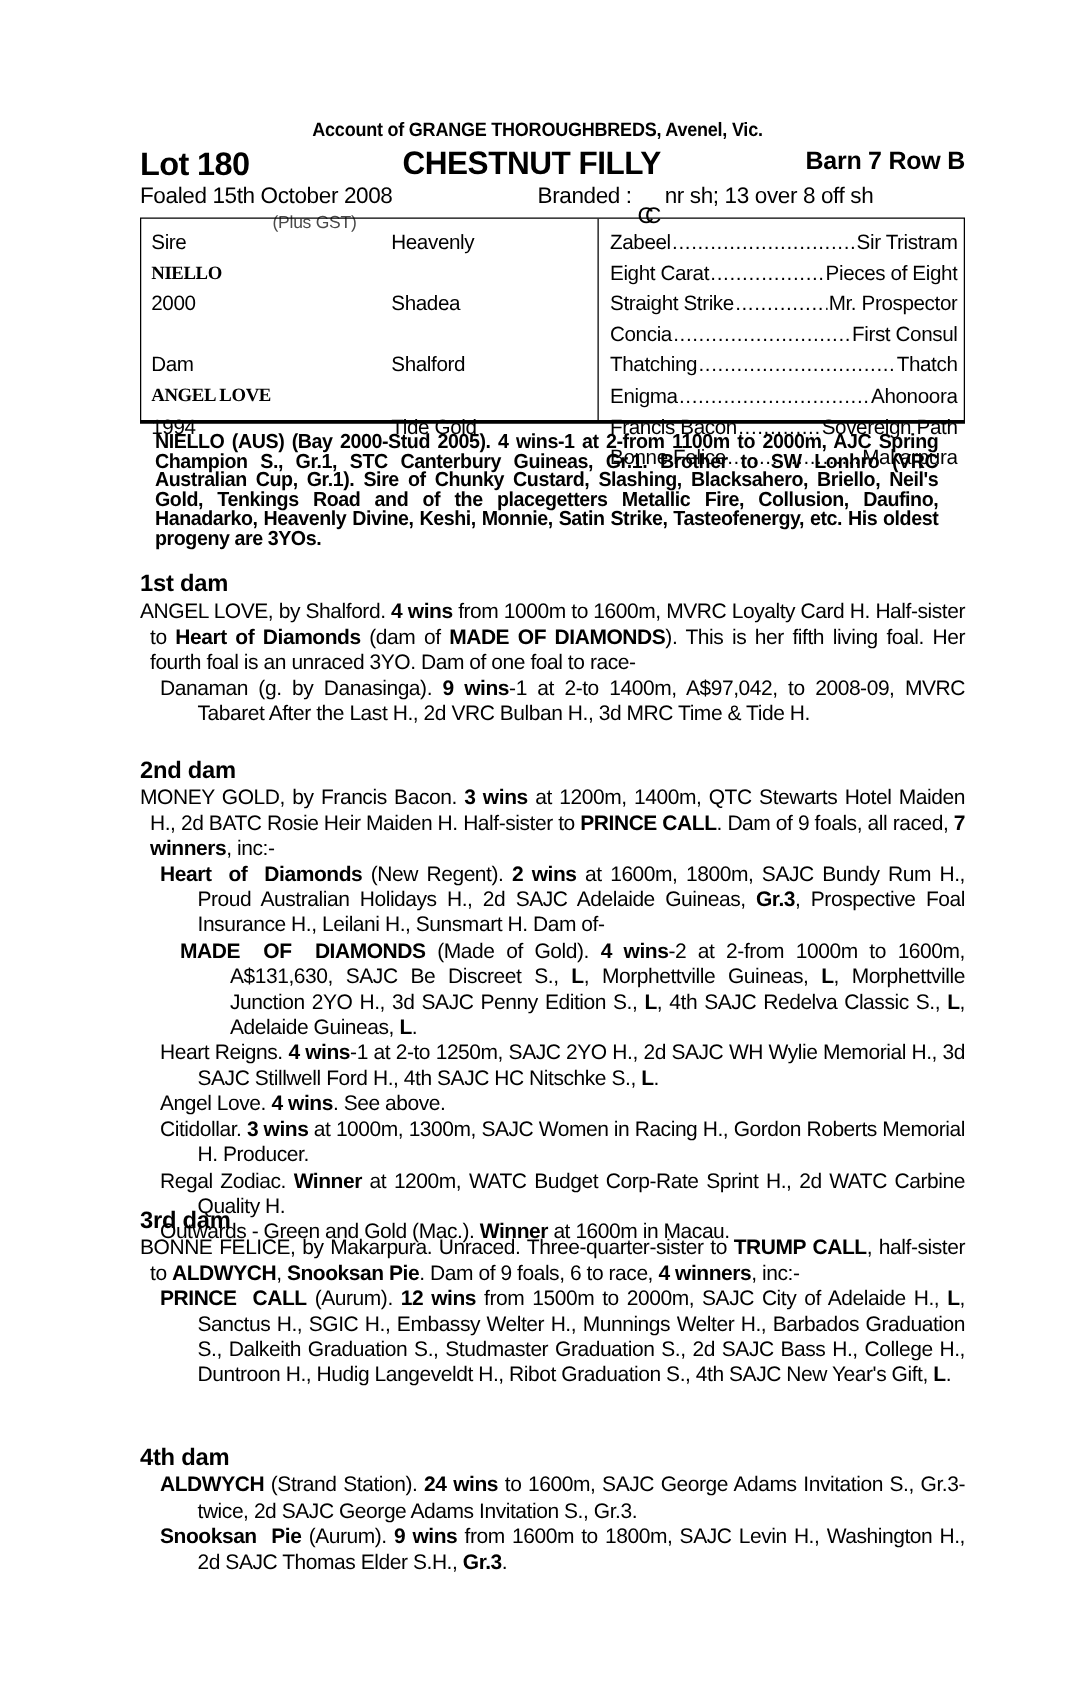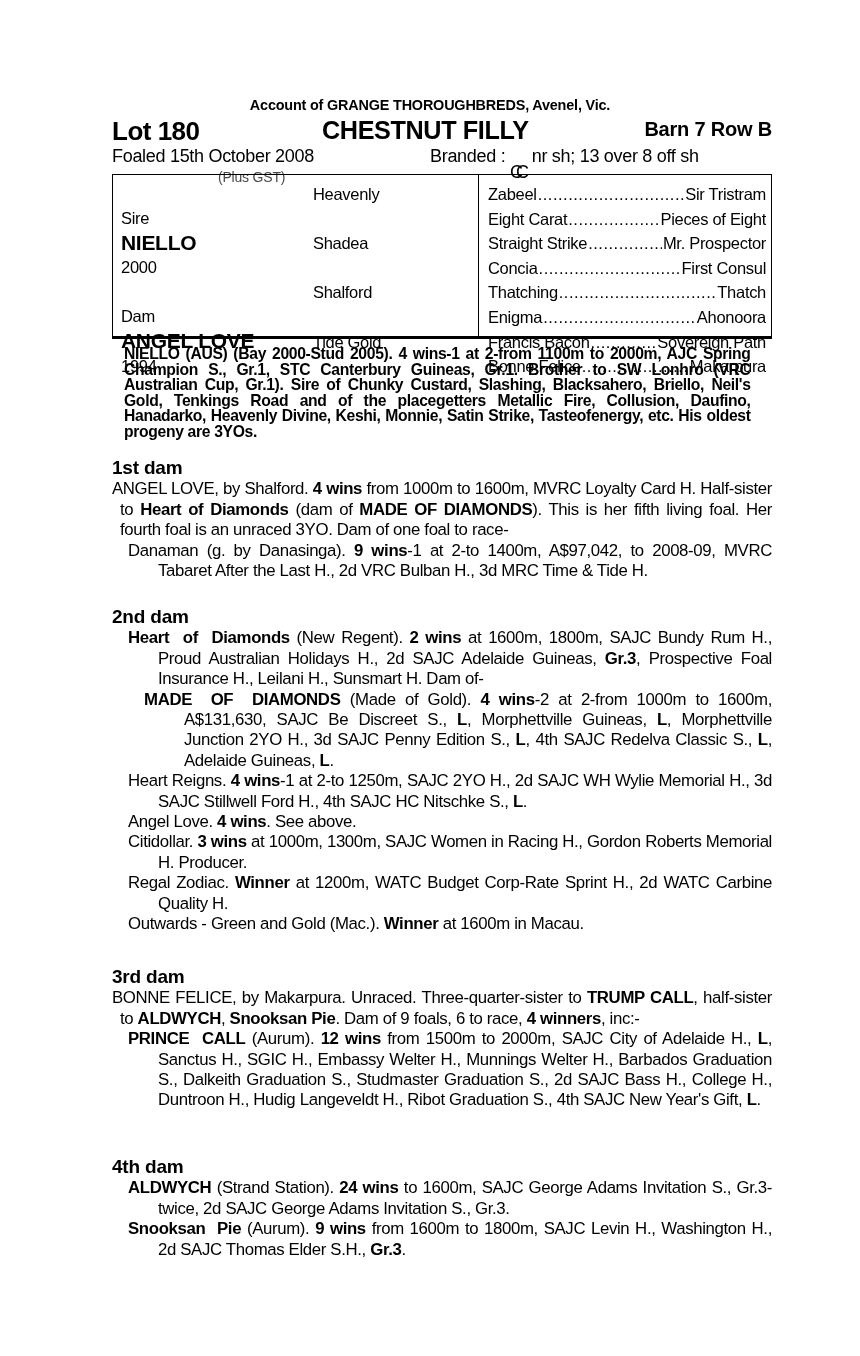--- a/index.html
+++ b/index.html
@@ -118,21 +118,20 @@
     top: 0;
     width: 1px;
     height: 100%;
     background: #000;
   }
   .ped-col-a {
     position: absolute;
     left: 8px;
     top: 7px;
     width: 160px;
-    margin-top: 24px;
   }
   .ped-col-b {
     position: absolute;
     left: 200px;
     top: 7px;
     width: 160px;
   }
   .ped-col-c {
     position: absolute;
     left: 375px;
@@ -140,21 +139,21 @@
     width: 278px;
   }
   .ped-line {
     height: 24.6px;
     line-height: 24.6px;
     font-size: 16.5px;
     letter-spacing: -0.3px;
     white-space: nowrap;
     overflow: hidden;
   }
-  .ped-line.bold { font-weight: bold; font-size: 21px; }
+  .ped-line.bold { font-weight: bold; font-size: 15px; font-family: Liberation Serif, serif; }
 
   .dots-row {
     display: flex;
     align-items: center;
     height: 24.6px;
     line-height: 24.6px;
     font-size: 16.5px;
     letter-spacing: -0.3px;
     white-space: nowrap;
     overflow: hidden;
@@ -308,20 +307,21 @@
     <div class="sec-head">1st dam</div>
     <div class="sec-body" id="body1">
         <div class="para lvl0">ANGEL LOVE, by Shalford. <b>4 wins</b> from 1000m to 1600m, MVRC Loyalty Card H. Half-sister to <b>Heart of Diamonds</b> (dam of <b>MADE OF DIAMONDS</b>). This is her fifth living foal. Her fourth foal is an unraced 3YO. Dam of one foal to race-</div>
         <div class="para lvl1">Danaman (g. by Danasinga). <b>9 wins</b>-1 at 2-to 1400m, A$97,042, to 2008-09, MVRC Tabaret After the Last H., 2d VRC Bulban H., 3d MRC Time &amp; Tide H.</div>
       </div>
   </div>
 
   <div class="section" id="sec2">
     <div class="sec-head">2nd dam</div>
     <div class="sec-body" id="body2">
+        <div class="para lvl0">MONEY GOLD, by Francis Bacon. <b>3 wins</b> at 1200m, 1400m, QTC Stewarts Hotel Maiden H., 2d BATC Rosie Heir Maiden H. Half-sister to <b>PRINCE CALL</b>. Dam of 9 foals, all raced, <b>7 winners</b>, inc:-</div>
         <div class="para lvl1"><b>Heart&nbsp; of&nbsp; Diamonds</b> (New Regent). <b>2 wins</b> at 1600m, 1800m, SAJC Bundy Rum H., Proud Australian Holidays H., 2d SAJC Adelaide Guineas, <b>Gr.3</b>, Prospective Foal Insurance H., Leilani H., Sunsmart H. Dam of-</div>
         <div class="para lvl2"><b>MADE&nbsp; OF&nbsp; DIAMONDS</b> (Made of Gold). <b>4 wins</b>-2 at 2-from 1000m to 1600m, A$131,630, SAJC Be Discreet S., <b>L</b>, Morphettville Guineas, <b>L</b>, Morphettville Junction 2YO H., 3d SAJC Penny Edition S., <b>L</b>, 4th SAJC Redelva Classic S., <b>L</b>, Adelaide Guineas, <b>L</b>.</div>
         <div class="para lvl1">Heart Reigns. <b>4 wins</b>-1 at 2-to 1250m, SAJC 2YO H., 2d SAJC WH Wylie Memorial H., 3d SAJC Stillwell Ford H., 4th SAJC HC Nitschke S., <b>L</b>.</div>
         <div class="para lvl1 nojust">Angel Love. <b>4 wins</b>. See above.</div>
         <div class="para lvl1">Citidollar. <b>3 wins</b> at 1000m, 1300m, SAJC Women in Racing H., Gordon Roberts Memorial H. Producer.</div>
         <div class="para lvl1">Regal Zodiac. <b>Winner</b> at 1200m, WATC Budget Corp-Rate Sprint H., 2d WATC Carbine Quality H.</div>
         <div class="para lvl1 nojust">Outwards - Green and Gold (Mac.). <b>Winner</b> at 1600m in Macau.</div>
       </div>
   </div>
 

